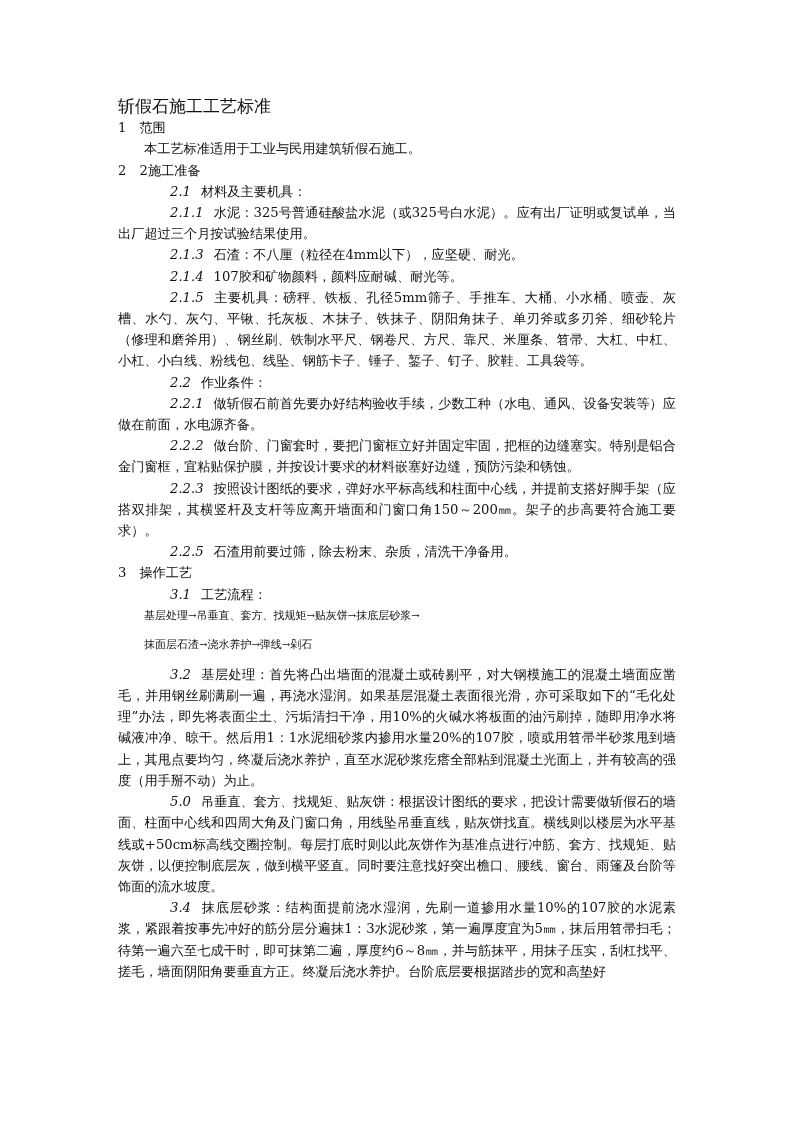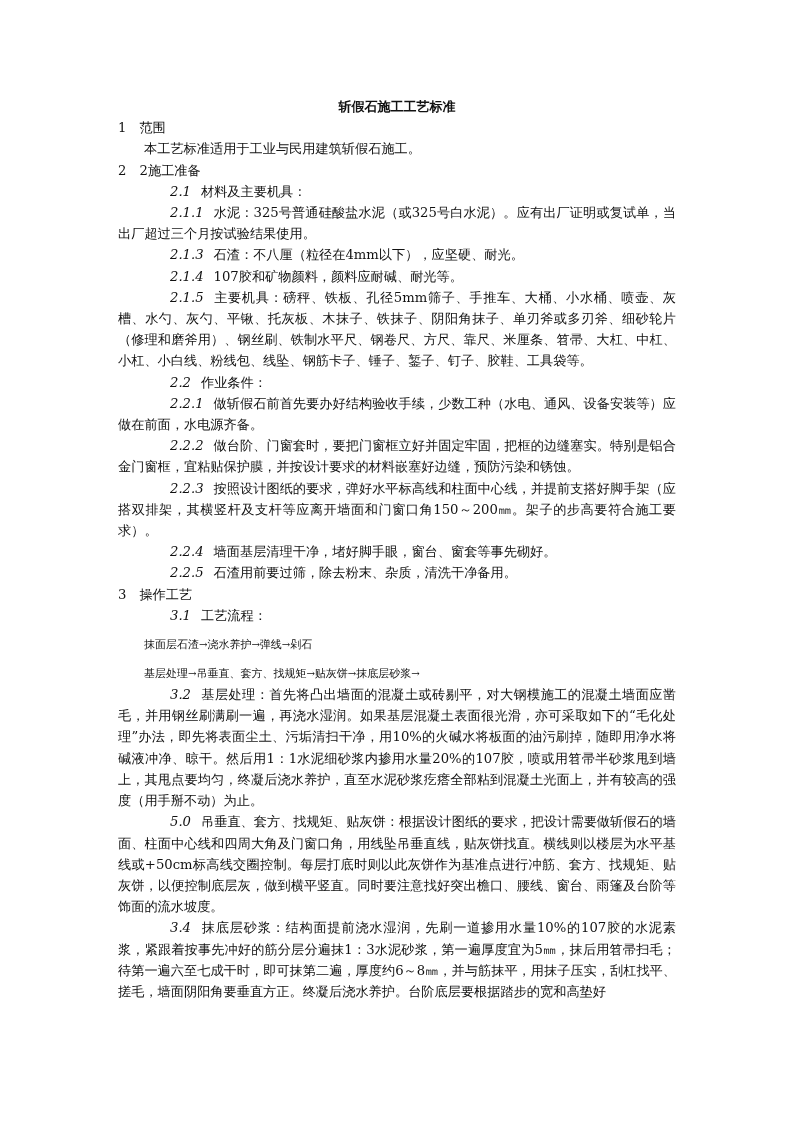--- a/index.html
+++ b/index.html
@@ -17,24 +17,24 @@
     }
     .page {
       position: absolute;
       left: 118px;
       top: 96px;
       width: 558px;
       font-size: 13.2px;
       line-height: 21.2px;
     }
     .title {
-      text-align: center;
+      text-align: left;
       margin: 0;
-      font-weight: bold;
-      font-size: 13px;
+      font-weight: normal;
+      font-size: 17px;
       line-height: 21.2px;
     }
     .p {
       margin: 0;
       text-align: justify;
       text-justify: inter-ideograph;
     }
     .h1 { text-indent: 0; }
     .indent { text-indent: 26px; }
     .num { display: inline-block; }
@@ -88,38 +88,35 @@
   <p class="p indent">
     <span class="num sp2">2.2.1</span><span>做斩假石前首先要办好结构验收手续，少数工种（水电、通风、设备安装等）应做在前面，水电源齐备。</span>
   </p>
   <p class="p indent">
     <span class="num sp2">2.2.2</span><span>做台阶、门窗套时，要把门窗框立好并固定牢固，把框的边缝塞实。特别是铝合金门窗框，宜粘贴保护膜，并按设计要求的材料嵌塞好边缝，预防污染和锈蚀。</span>
   </p>
   <p class="p indent">
     <span class="num sp2">2.2.3</span><span>按照设计图纸的要求，弹好水平标高线和柱面中心线，并提前支搭好脚手架（应搭双排架，其横竖杆及支杆等应离开墙面和门窗口角150～200㎜。架子的步高要符合施工要求）。</span>
   </p>
   <p class="p indent">
-    <span class="num sp2">2.2.4</span><span>墙面基层清理干净，堵好脚手眼，窗台、窗套等事先砌好。</span>
-  </p>
-  <p class="p indent">
     <span class="num sp2">2.2.5</span><span>石渣用前要过筛，除去粉末、杂质，清洗干净备用。</span>
   </p>
 
   <p class="p h1">
     <span class="num sp1">3</span><span>操作工艺</span>
   </p>
   <p class="p indent">
     <span class="num sp2">3.1</span><span>工艺流程：</span>
   </p>
 
+  <p class="flow first">
+    <span>基层处理</span><span class="arrow">→</span><span>吊垂直、套方、找规矩</span><span class="arrow">→</span><span>贴灰饼</span><span class="arrow">→</span><span>抹底层砂浆</span><span class="arrow">→</span>
+  </p>
   <p class="flow second">
     <span>抹面层石渣</span><span class="arrow">→</span><span>浇水养护</span><span class="arrow">→</span><span>弹线</span><span class="arrow">→</span><span>剁石</span>
-  </p>
-  <p class="flow first">
-    <span>基层处理</span><span class="arrow">→</span><span>吊垂直、套方、找规矩</span><span class="arrow">→</span><span>贴灰饼</span><span class="arrow">→</span><span>抹底层砂浆</span><span class="arrow">→</span>
   </p>
 
   <p class="p indent">
     <span class="num sp2">3.2</span><span>基层处理：首先将凸出墙面的混凝土或砖剔平，对大钢模施工的混凝土墙面应凿毛，并用钢丝刷满刷一遍，再浇水湿润。如果基层混凝土表面很光滑，亦可采取如下的“毛化处理”办法，即先将表面尘土、污垢清扫干净，用10%的火碱水将板面的油污刷掉，随即用净水将碱液冲净、晾干。然后用1：1水泥细砂浆内掺用水量20%的107胶，喷或用笤帚半砂浆甩到墙上，其甩点要均匀，终凝后浇水养护，直至水泥砂浆疙瘩全部粘到混凝土光面上，并有较高的强度（用手掰不动）为止。</span>
   </p>
   <p class="p indent">
     <span class="num sp2">5.0</span><span>吊垂直、套方、找规矩、贴灰饼：根据设计图纸的要求，把设计需要做斩假石的墙面、柱面中心线和四周大角及门窗口角，用线坠吊垂直线，贴灰饼找直。横线则以楼层为水平基线或+50cm标高线交圈控制。每层打底时则以此灰饼作为基准点进行冲筋、套方、找规矩、贴灰饼，以便控制底层灰，做到横平竖直。同时要注意找好突出檐口、腰线、窗台、雨篷及台阶等饰面的流水坡度。</span>
   </p>
   <p class="p indent">
     <span class="num sp2">3.4</span><span>抹底层砂浆：结构面提前浇水湿润，先刷一道掺用水量10%的107胶的水泥素浆，紧跟着按事先冲好的筋分层分遍抹1：3水泥砂浆，第一遍厚度宜为5㎜，抹后用笤帚扫毛；待第一遍六至七成干时，即可抹第二遍，厚度约6～8㎜，并与筋抹平，用抹子压实，刮杠找平、搓毛，墙面阴阳角要垂直方正。终凝后浇水养护。台阶底层要根据踏步的宽和高垫好</span>

